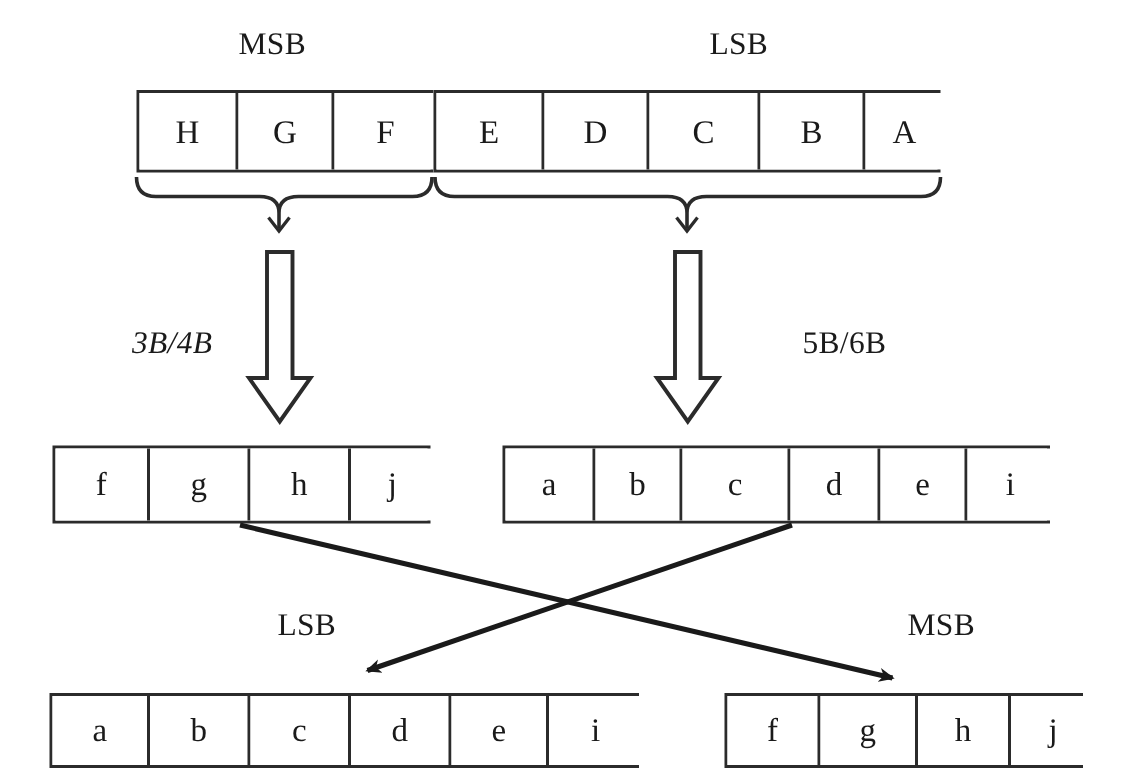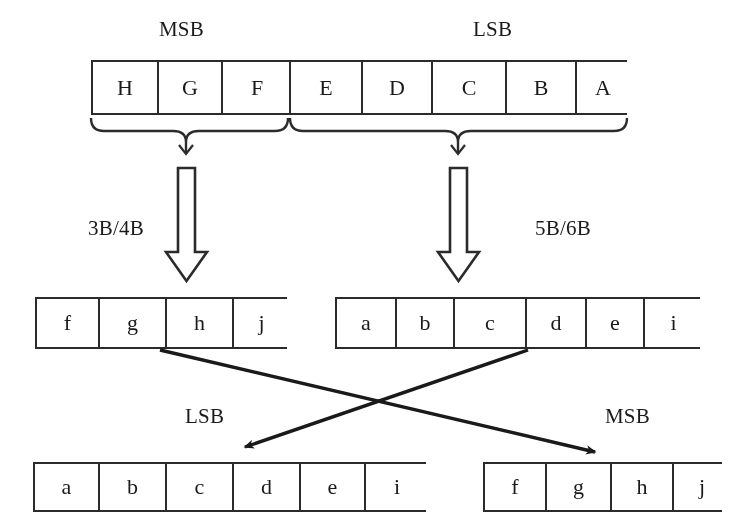--- a/index.html
+++ b/index.html
@@ -67,21 +67,21 @@
     </div>
 
   <div class="bitrow" id="row1-lsb" style="left:289px; top:60px; width:338px; height:55px;">
       <div class="cell" style="flex: 0 0 72px;">E</div>
       <div class="cell" style="flex: 0 0 70px;">D</div>
       <div class="cell" style="flex: 0 0 74px;">C</div>
       <div class="cell" style="flex: 0 0 70px;">B</div>
       <div class="cell" style="flex: 0 0 52px;">A</div>
     </div>
 
-  <div class="label" style="left:88px; top:218px;">3B/4B</div>
+  <div class="label" style="left:88px; top:218px;font-style:italic;">3B/4B</div>
   <div class="label" style="left:535px; top:218px;">5B/6B</div>
 
   <div class="bitrow" id="row2-left" style="left:35px; top:297px; width:252px; height:52px;">
       <div class="cell" style="flex: 0 0 63px;">f</div>
       <div class="cell" style="flex: 0 0 67px;">g</div>
       <div class="cell" style="flex: 0 0 67px;">h</div>
       <div class="cell" style="flex: 0 0 55px;">j</div>
     </div>
 
   <div class="bitrow" id="row2-right" style="left:335px; top:297px; width:365px; height:52px;">

